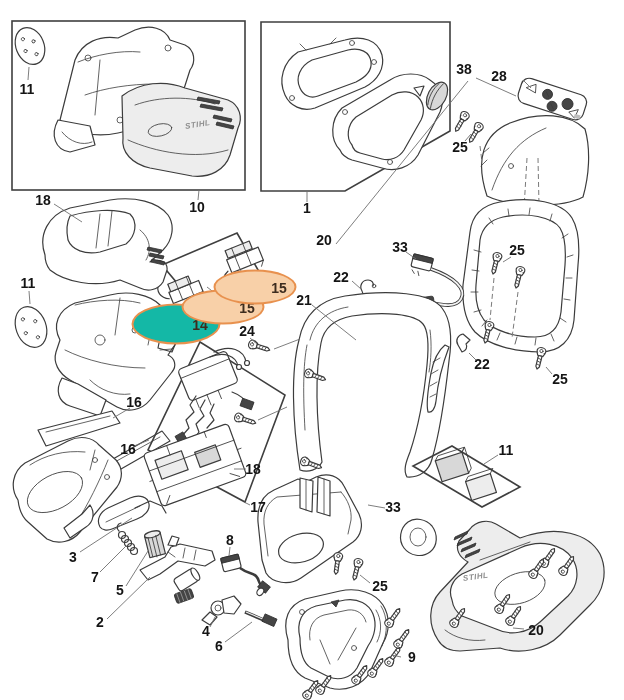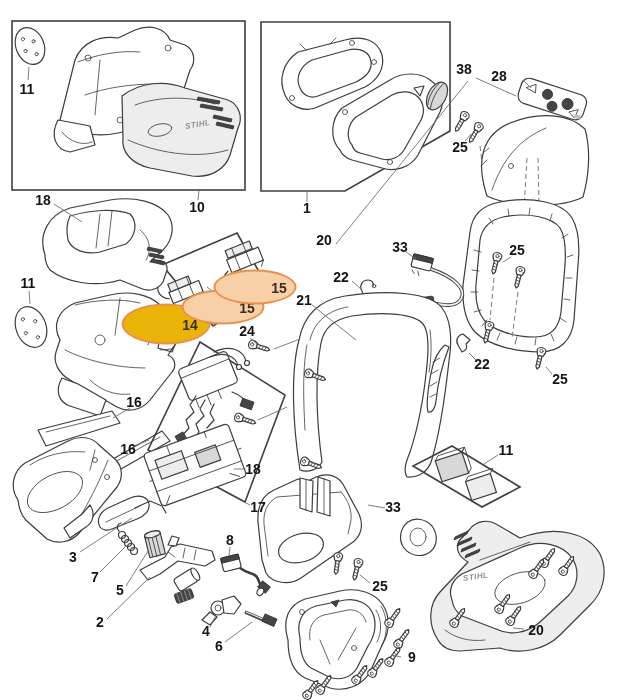--- a/index.html
+++ b/index.html
@@ -405,20 +405,20 @@
 <div class="lbl" style="left:95px;top:577px">7</div>
 <div class="lbl" style="left:120px;top:590px">5</div>
 <div class="lbl" style="left:100px;top:622px">2</div>
 <div class="lbl" style="left:230px;top:540px">8</div>
 <div class="lbl" style="left:206px;top:631px">4</div>
 <div class="lbl" style="left:219px;top:646px">6</div>
 <div class="lbl" style="left:380px;top:586px">25</div>
 <div class="lbl" style="left:412px;top:657px">9</div>
 <div class="lbl" style="left:536px;top:630px">20</div>
 
-<div class="hl" style="left:166px;top:324px;width:37px;height:37px;background:#eab308;border:2.5px solid #e8914e">14</div>
+<div class="hl" style="left:176px;top:324px;width:37px;height:37px;background:#14b8a6;border:2.5px solid #e8914e">14</div>
 <div class="hl" style="left:223px;top:307px;width:31px;height:31px;background:#f8d0a8;border:2.5px solid #e8914e">15</div>
 <div class="hl" style="left:255px;top:287px;width:31px;height:31px;background:#f8d0a8;border:2.5px solid #e8914e">15</div>
 
 <div class="logo" style="left:185px;top:122px;transform:rotate(-9deg)">STIHL</div>
 <div class="logo" style="left:463px;top:574px;transform:rotate(-8deg)">STIHL</div>
 
 </div>
 
 </body></html>

